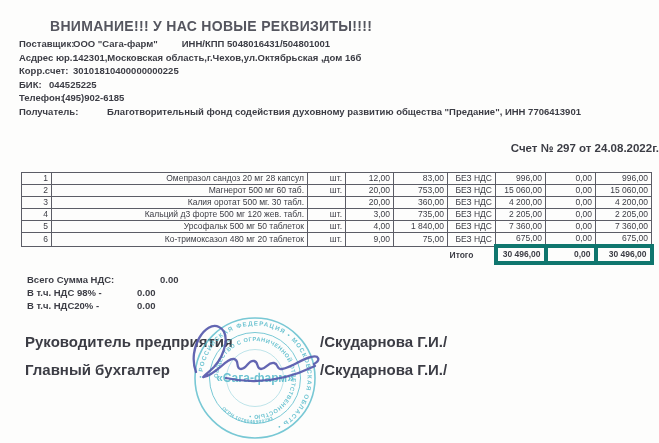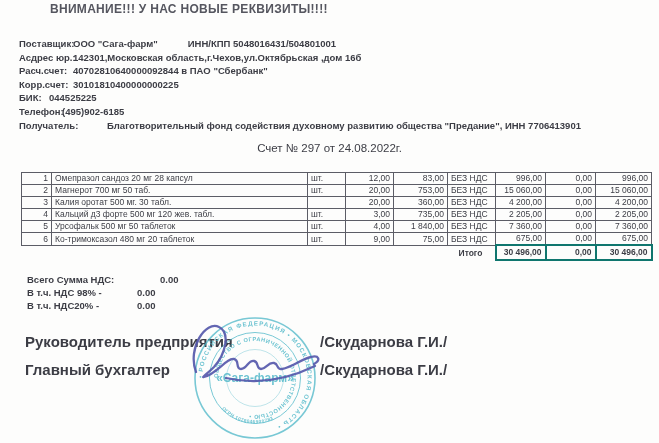--- a/index.html
+++ b/index.html
@@ -3,53 +3,53 @@
 <meta charset="utf-8">
 <style>
   html,body{margin:0;padding:0}
   body{
     width:659px;height:443px;position:relative;overflow:hidden;
     background:#fdfdfc;color:#3c3d45;
     font-family:"Liberation Sans",sans-serif;
     -webkit-font-smoothing:antialiased;
   }
   .attention{
-    position:absolute;left:50px;top:2px;
-    font-size:12px;font-weight:bold;color:#55565f;letter-spacing:.3px;
+    position:absolute;left:50px;top:18px;
+    font-size:14px;font-weight:bold;color:#55565f;letter-spacing:.3px;
   }
   .reqs{position:absolute;left:19px;top:37px;font-size:9.5px;font-weight:bold;line-height:13.6px;white-space:nowrap}
   .req .lbl{display:inline-block}
   .lw-a{width:54px}
   .lw-bik{width:30px}
   .lw-tel{width:43px}
   .lw-rec{width:88px}
-  .inn{margin-left:30px}
+  .inn{margin-left:24px}
   .doc-title{
-    position:absolute;left:0;top:142px;width:659px;text-align:center;
-    font-size:11.5px;font-weight:normal;
+    position:absolute;left:0;top:142px;width:659px;text-align:right;
+    font-size:11.5px;font-weight:bold;
   }
   table.inv{
     position:absolute;left:21px;top:172px;width:630px;
     border-collapse:collapse;table-layout:fixed;
     font-size:8.5px;color:#3c3d45;
   }
   table.inv th{
     border:1px solid #5c5d66;font-weight:normal;text-align:center;
     font-size:8px;line-height:9.5px;padding:1px 1px;height:22px;vertical-align:middle;
   }
   table.inv td{
     border:1px solid #5c5d66;padding:0 3px;height:11px;line-height:10.5px;
     overflow:hidden;white-space:nowrap;vertical-align:middle;
   }
   td.c-num,td.c-qty,td.c-price,td.c-sum{text-align:right}
-  td.c-unit{text-align:left}
-  td.c-name{text-align:left}
+  td.c-unit{text-align:right}
+  td.c-name{text-align:right}
   tr.total-row td{border:none;font-weight:bold;height:13px}
-  tr.total-row td.t-lbl{text-align:right;padding-right:12px}
-  tr.total-row td.boxed{border:2px solid #0f766e;text-align:right}
+  tr.total-row td.t-lbl{text-align:right;padding-right:20px}
+  tr.total-row td.boxed{border:4px solid #0f766e;text-align:right}
   .words{position:absolute;left:27px;top:274px;font-size:9.5px;font-weight:bold;line-height:12.9px;white-space:nowrap}
   .words .sl{display:inline-block}
   .sw-1{width:133px}
   .sw-2{width:110px}
   .sig-row{position:absolute;left:25px;width:609px;font-size:15px;font-weight:bold}
   .sig-row .sig-name{position:absolute;left:295px;top:0}
   .sig-1{top:333px}
   .sig-2{top:361px}
   .stamp-wrap{position:absolute;left:168px;top:308px;width:180px;height:135px;pointer-events:none}
 </style>
@@ -57,23 +57,20 @@
 <body>
 
 <div class="attention">ВНИМАНИЕ!!! У НАС НОВЫЕ РЕКВИЗИТЫ!!!!</div>
 
 <div class="reqs">
   <div class="req">
     <span class="lbl lw-a">Поставщик:</span><span>ООО "Сага-фарм"</span><span class="inn">ИНН/КПП 5048016431/504801001</span>
   </div>
   <div class="req">
     <span class="lbl lw-a">Асдрес юр.:</span><span>142301,Московская область,г.Чехов,ул.Октябрьская ,дом 16б</span>
-  </div>
-  <div class="req">
-    <span class="lbl lw-a">Расч.счет:</span><span>40702810640000092844 в ПАО "Сбербанк"</span>
   </div>
   <div class="req">
     <span class="lbl lw-a">Корр.счет:</span><span>30101810400000000225</span>
   </div>
   <div class="req">
     <span class="lbl lw-bik">БИК:</span><span>044525225</span>
   </div>
   <div class="req">
     <span class="lbl lw-tel">Телефон:</span><span>(495)902-6185</span>
   </div>
@@ -103,21 +100,21 @@
     <td class="c-unit">шт.</td>
     <td class="c-qty">12,00</td>
     <td class="c-price">83,00</td>
     <td class="c-unit">БЕЗ НДС</td>
     <td class="c-sum">996,00</td>
     <td class="c-sum">0,00</td>
     <td class="c-sum">996,00</td>
   </tr>
   <tr>
     <td class="c-num">2</td>
-    <td class="c-name">Магнерот 700 мг 50 таб.</td>
+    <td class="c-name">Магнерот 500 мг 60 таб.</td>
     <td class="c-unit">шт.</td>
     <td class="c-qty">20,00</td>
     <td class="c-price">753,00</td>
     <td class="c-unit">БЕЗ НДС</td>
     <td class="c-sum">15 060,00</td>
     <td class="c-sum">0,00</td>
     <td class="c-sum">15 060,00</td>
   </tr>
   <tr>
     <td class="c-num">3</td>

